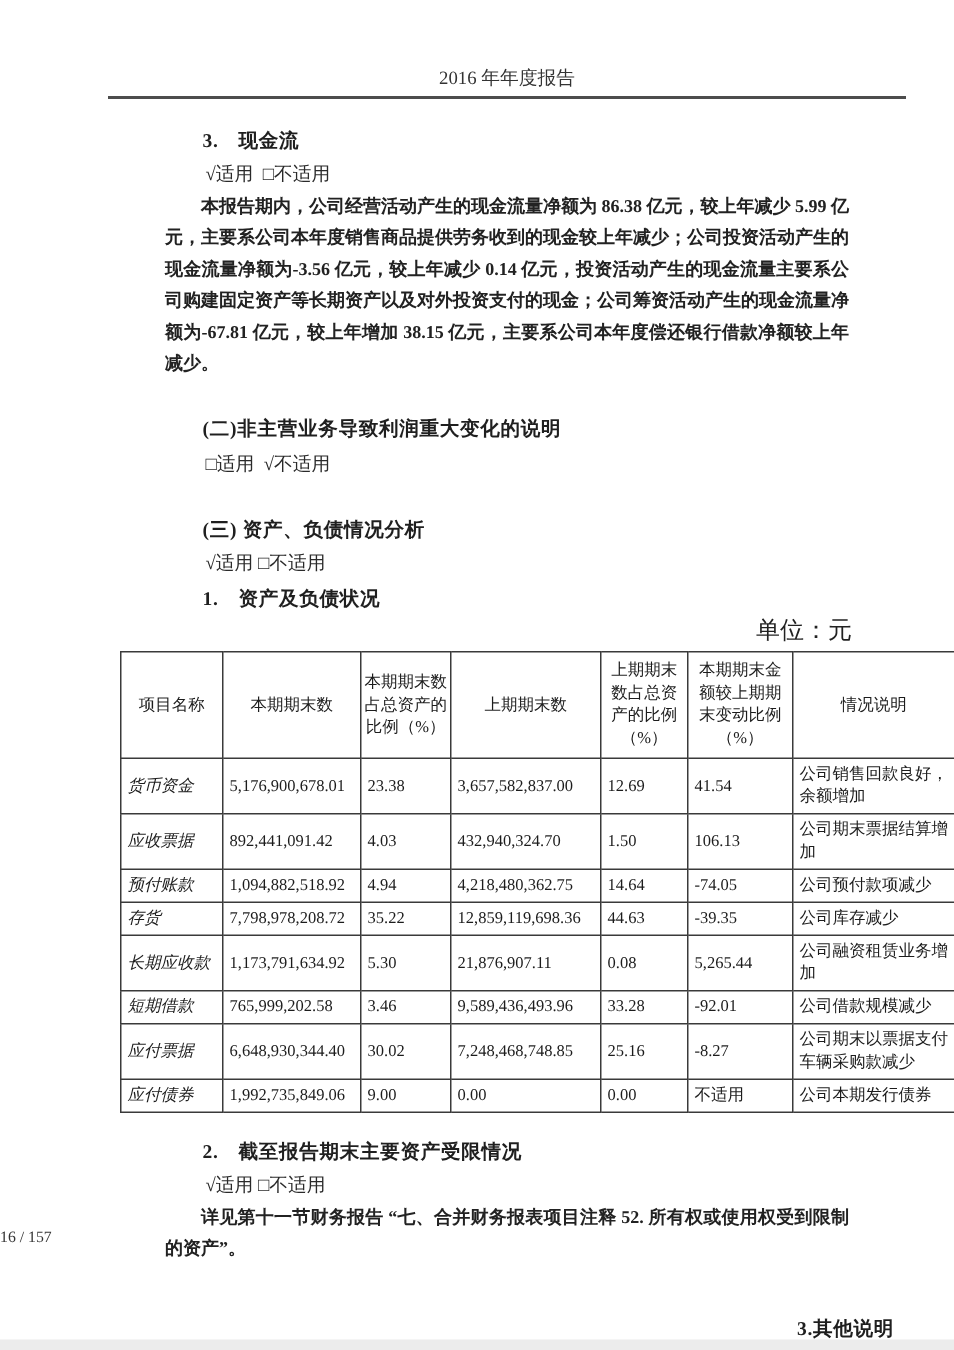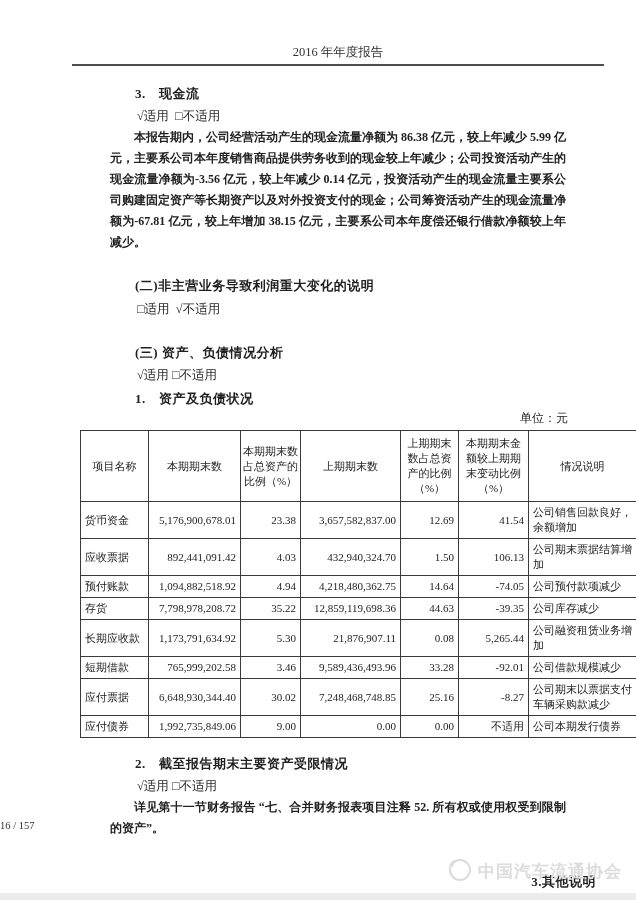--- a/index.html
+++ b/index.html
@@ -35,21 +35,21 @@
   }
   .bodytext {
     margin: 0 30px;
     font-size: 12px;
     line-height: 21px;
     text-align: justify;
     text-indent: 2em;
     color: #222;
     font-weight: bold;
   }
-  .unit-line { text-align: right; font-size: 12px; margin-right: 28px; color: #222; }
+  .unit-line { text-align: right; font-size: 16px; margin-right: 28px; color: #222; }
 
   .mt20 { margin-top: 19px; }
   .mt5  { margin-top: 5px; }
   .mt6  { margin-top: 6px; }
   .mt24 { margin-top: 24px; }
   .mt26 { margin-top: 26px; }
   .mt18 { margin-top: 17px; }
   .mt22 { margin-top: 34px; text-align: right; }
   .mt2  { margin-top: 2px; }
 
@@ -65,22 +65,22 @@
     border: 1px solid #3a3a3a;
     vertical-align: middle;
     line-height: 15px;
     padding: 3px 4px;
   }
   table.fin th {
     font-weight: normal;
     text-align: center;
     padding: 5px 2px;
   }
-  td.c0 { text-align: left; padding-left: 5px; }
-  td.c1, td.c2, td.c3, td.c4, td.c5 { text-align: right; padding-right: 6px; }
+  td.c0 { text-align: left; padding-left: 5px; font-style: italic; }
+  td.c1, td.c2, td.c3, td.c4, td.c5 { padding-right: 6px; }
   td.c6 { text-align: left; padding-left: 5px; text-align: justify; }
 
   .page-num {
     position: absolute;
     top: 820px;
     left: 0;
     width: 100%;
     text-align: left;
     font-size: 10.5px;
     color: #333;
@@ -238,26 +238,16 @@
 
     <div class="heading mt22">
       <span class="num">3.</span><span>其他说明</span>
     </div>
     <div class="applicable mt5">□适用  √不适用</div>
 
   </div>
 
   <div class="page-num">16 / 157</div>
 
-  <div class="watermark">
-    <span>
-      <svg width="26" height="26" viewBox="0 0 26 26">
-        <circle cx="14" cy="14" r="10" fill="none" stroke="#dcdcdc" stroke-width="2"></circle>
-        <path d="M3 10 Q6 2 12 5 Q8 6 7 11 Z" fill="#dcdcdc"></path>
-        <path d="M6 14 Q10 11 14 13" fill="none" stroke="#ffffff" stroke-width="2"></path>
-      </svg>
-    </span>
-    <span>中国汽车流通协会</span>
-  </div>
 
   <div class="bottom-strip"></div>
 
 </div>
 
 </body></html>

